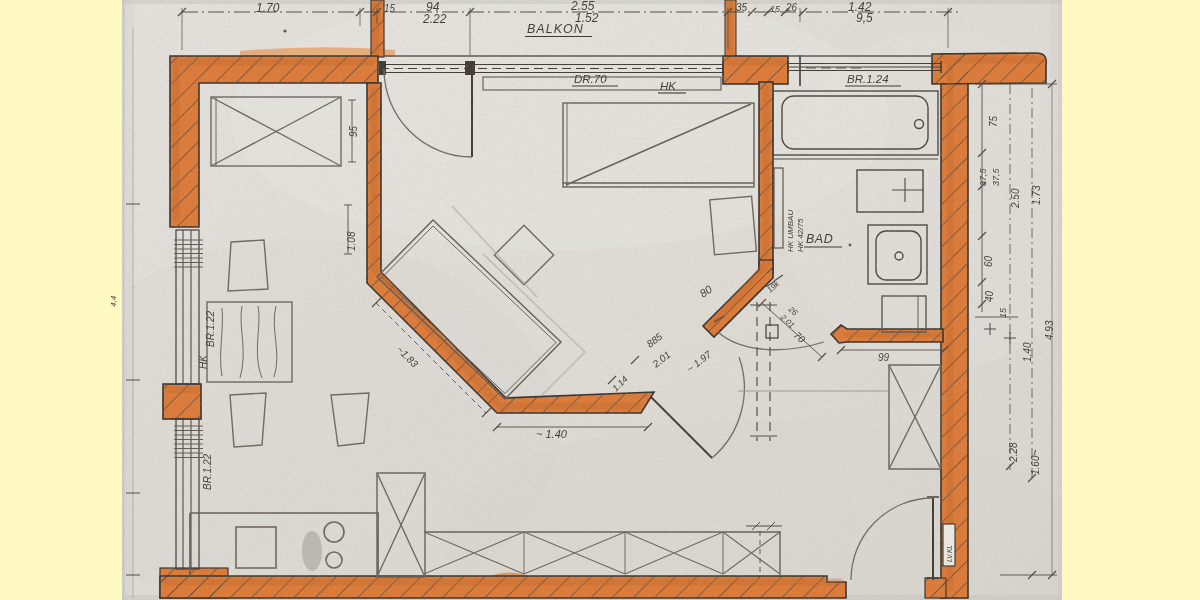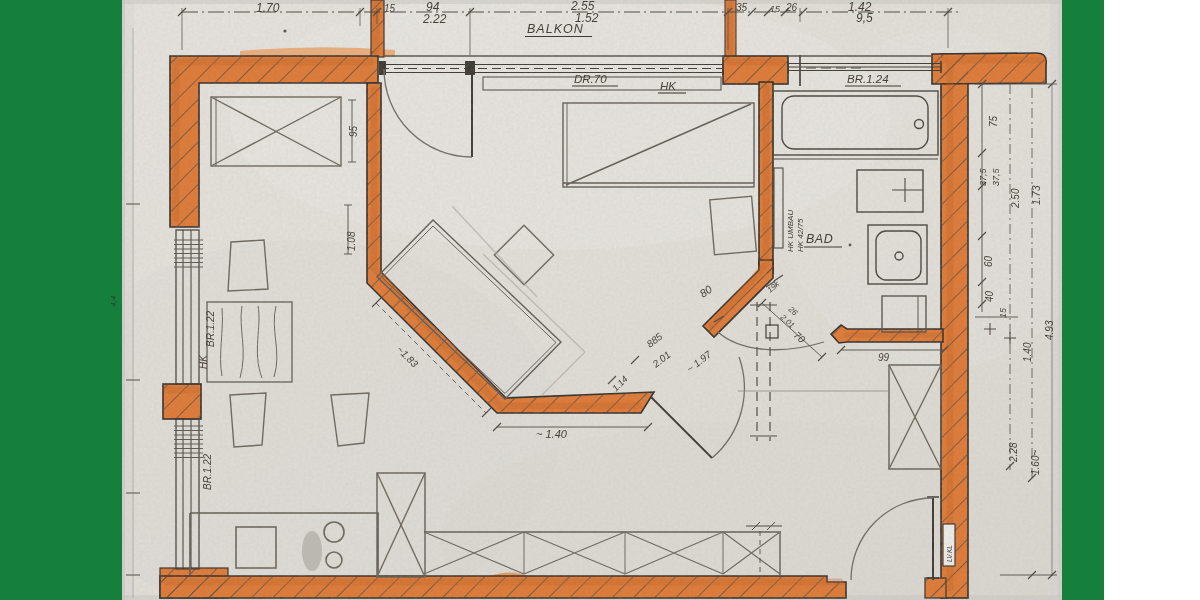--- a/index.html
+++ b/index.html
@@ -1,16 +1,16 @@
 <!DOCTYPE html>
 <html><head>
 <meta charset="utf-8">
 <style>
   html,body{margin:0;padding:0;background:#fff;}
-  #stage{position:relative;width:1104px;height:600px;overflow:hidden;background:#15803d;
+  #stage{position:relative;width:1200px;height:600px;overflow:hidden;background:#fef9c3;
          font-family:"Liberation Sans", sans-serif;}
   svg{position:absolute;top:0;left:0;}
   text{font-family:"Liberation Sans", sans-serif;font-style:italic;fill:#3a332c;}
 </style>
 </head>
 <body>
 <div id="stage">
 <svg width="1200" height="600" viewBox="0 0 1200 600">
 <defs>
   <pattern id="hatch" width="15" height="15" patternUnits="userSpaceOnUse" patternTransform="rotate(45)">

